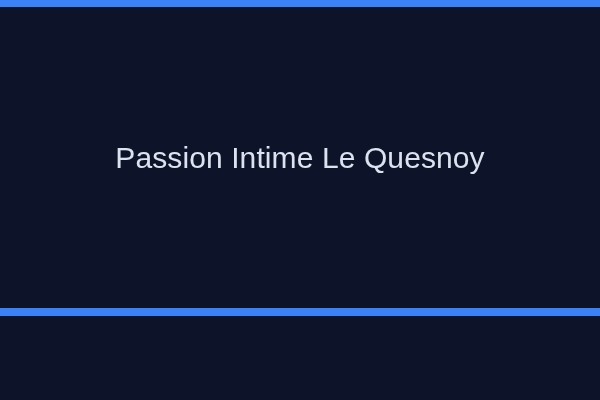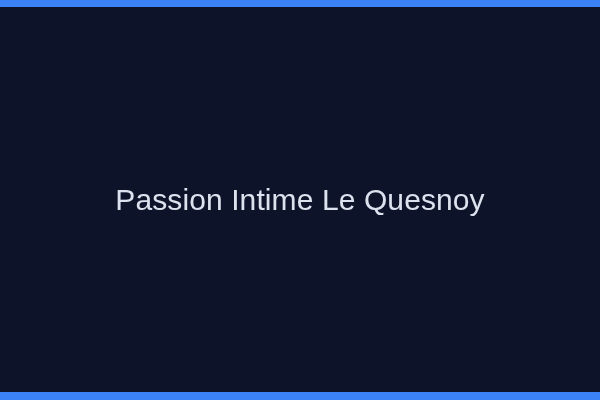--- a/index.html
+++ b/index.html
@@ -13,21 +13,21 @@
     height: 400px;
     overflow: hidden;
     font-family: "Liberation Sans", sans-serif;
     background: #0d1429;
   }
 
   .banner {
     position: relative;
     box-sizing: border-box;
     width: 600px;
-    height: 400px;
+    height: 316px;
     background: #0d1429;
     display: flex;
     flex-direction: column;
     align-items: stretch;
     justify-content: space-between;
   }
 
   .accent-bar {
     flex: 0 0 auto;
     width: 100%;

